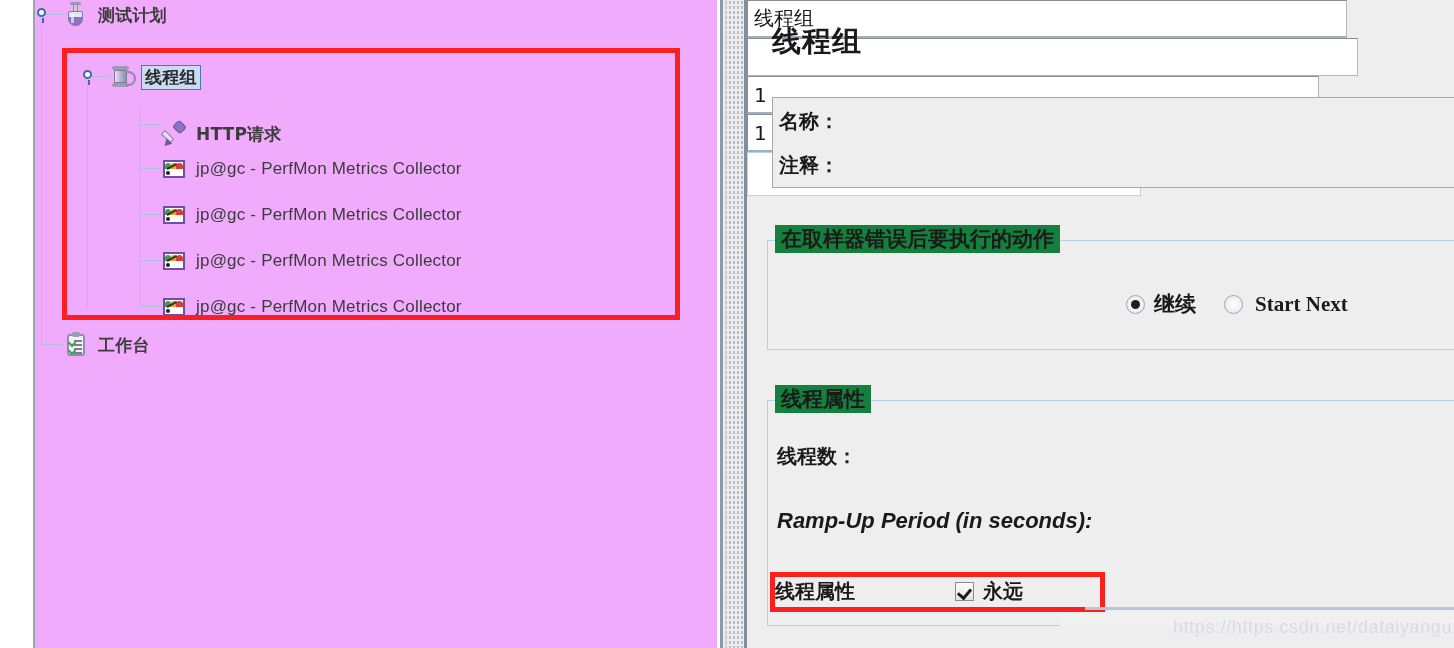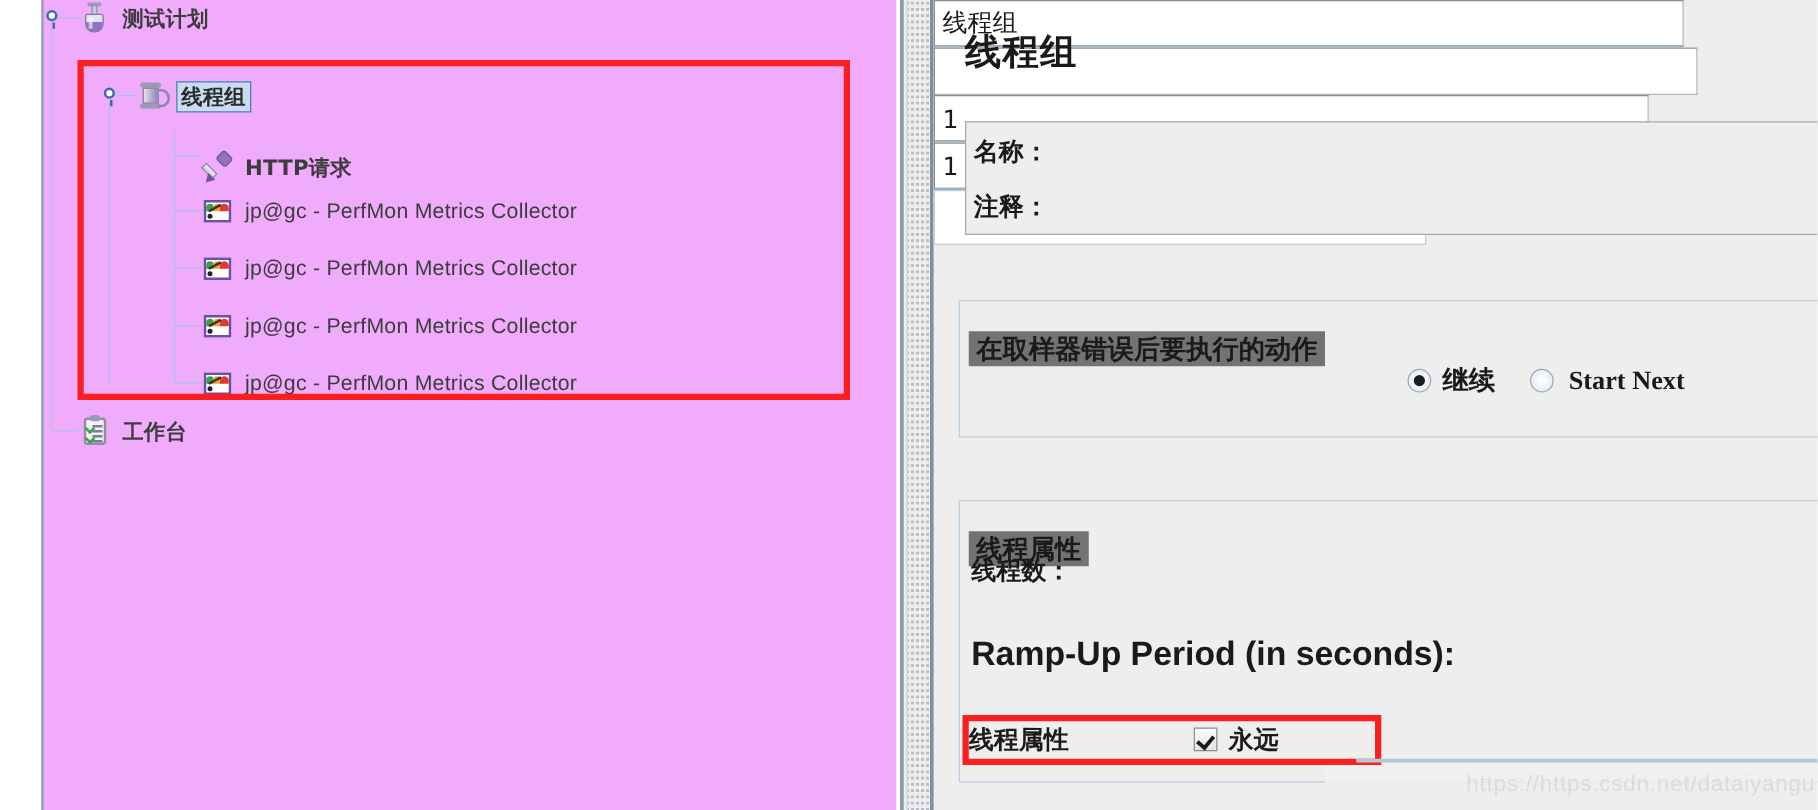--- a/index.html
+++ b/index.html
@@ -115,22 +115,22 @@
     background:#ffffff;border:1px solid #b6b6b6;border-top-color:#8d8d8d;border-left-color:#8d8d8d;
     border-bottom:2px solid #9fb0c4;
     font-size:20px;color:#1a1a1a;padding:2px 6px;box-sizing:border-box;
     display:flex;align-items:center;
     font-family:"DejaVu Sans","Liberation Sans",sans-serif;
   }
 
   
   .groupbox{position:absolute;border:1px solid #b9cfe4;background:transparent;box-sizing:border-box;}
   .group-title{
-    position:absolute;font-size:21px;font-weight:bold;color:#1a1a1a;background:#737373;
-    padding:0 6px;font-family:Liberation Serif, serif;white-space:nowrap;margin-top:40px;
+    position:absolute;font-size:21px;font-weight:bold;color:#1a1a1a;background:#15803d;
+    padding:0 6px;font-family:Liberation Serif, serif;white-space:nowrap;
   }
 
   .radio-row{position:absolute;display:flex;align-items:center;gap:10px;}
   .radio{width:19px;height:19px;border-radius:50%;background:radial-gradient(#ffffff,#dfe7f0);
     border:1px solid #9aa7b5;box-sizing:border-box;position:relative;flex:0 0 auto;}
   .radio.on::after{content:"";position:absolute;left:4px;top:4px;width:9px;height:9px;border-radius:50%;background:#1d1d1d;}
   .radio-label{font-size:21px;font-weight:bold;color:#1a1a1a;font-family:Liberation Serif, serif;white-space:nowrap;}
 
   .checkbox{
     width:19px;height:19px;background:linear-gradient(#fdfdfd,#e2e2e2);
@@ -315,21 +315,21 @@
       <span class="radio" style="margin-left:28px;"></span>
       <span class="radio-label" style="margin-left:12px;">Start Next</span>
     </div>
 
     <div class="groupbox" style="left:20px;top:400px;width:705px;height:226px;"></div>
     <div class="group-title" style="left:28px;top:385px;">线程属性</div>
 
     <div class="frm-label" style="position:absolute;left:30px;top:443px;">线程数：</div>
     <div class="txtfield" style="left:152px;top:434px;width:572px;height:38px;">1</div>
 
-    <div class="frm-label" style="position:absolute;left:30px;top:508px;font-family:'Liberation Sans',sans-serif;font-size:27px;">Ramp-Up Period (in seconds):</div>
+    <div class="frm-label" style="position:absolute;left:30px;top:508px;font-family:'Liberation Sans',sans-serif;font-size:22px;font-style:italic;">Ramp-Up Period (in seconds):</div>
     <div class="txtfield" style="left:491px;top:500px;width:233px;height:38px;">1</div>
 
     <div class="frm-label" style="position:absolute;left:28px;top:578px;">线程属性</div>
 
     <div class="frm-row" style="left:208px;top:578px;">
       <span class="checkbox on"></span>
       <span class="frm-label" style="margin-left:9px;">永远</span>
     </div>
 
     <div class="txtfield" style="left:330px;top:570px;width:394px;height:44px;border-bottom-width:1px;border-color:#b9cfe4;"></div>

